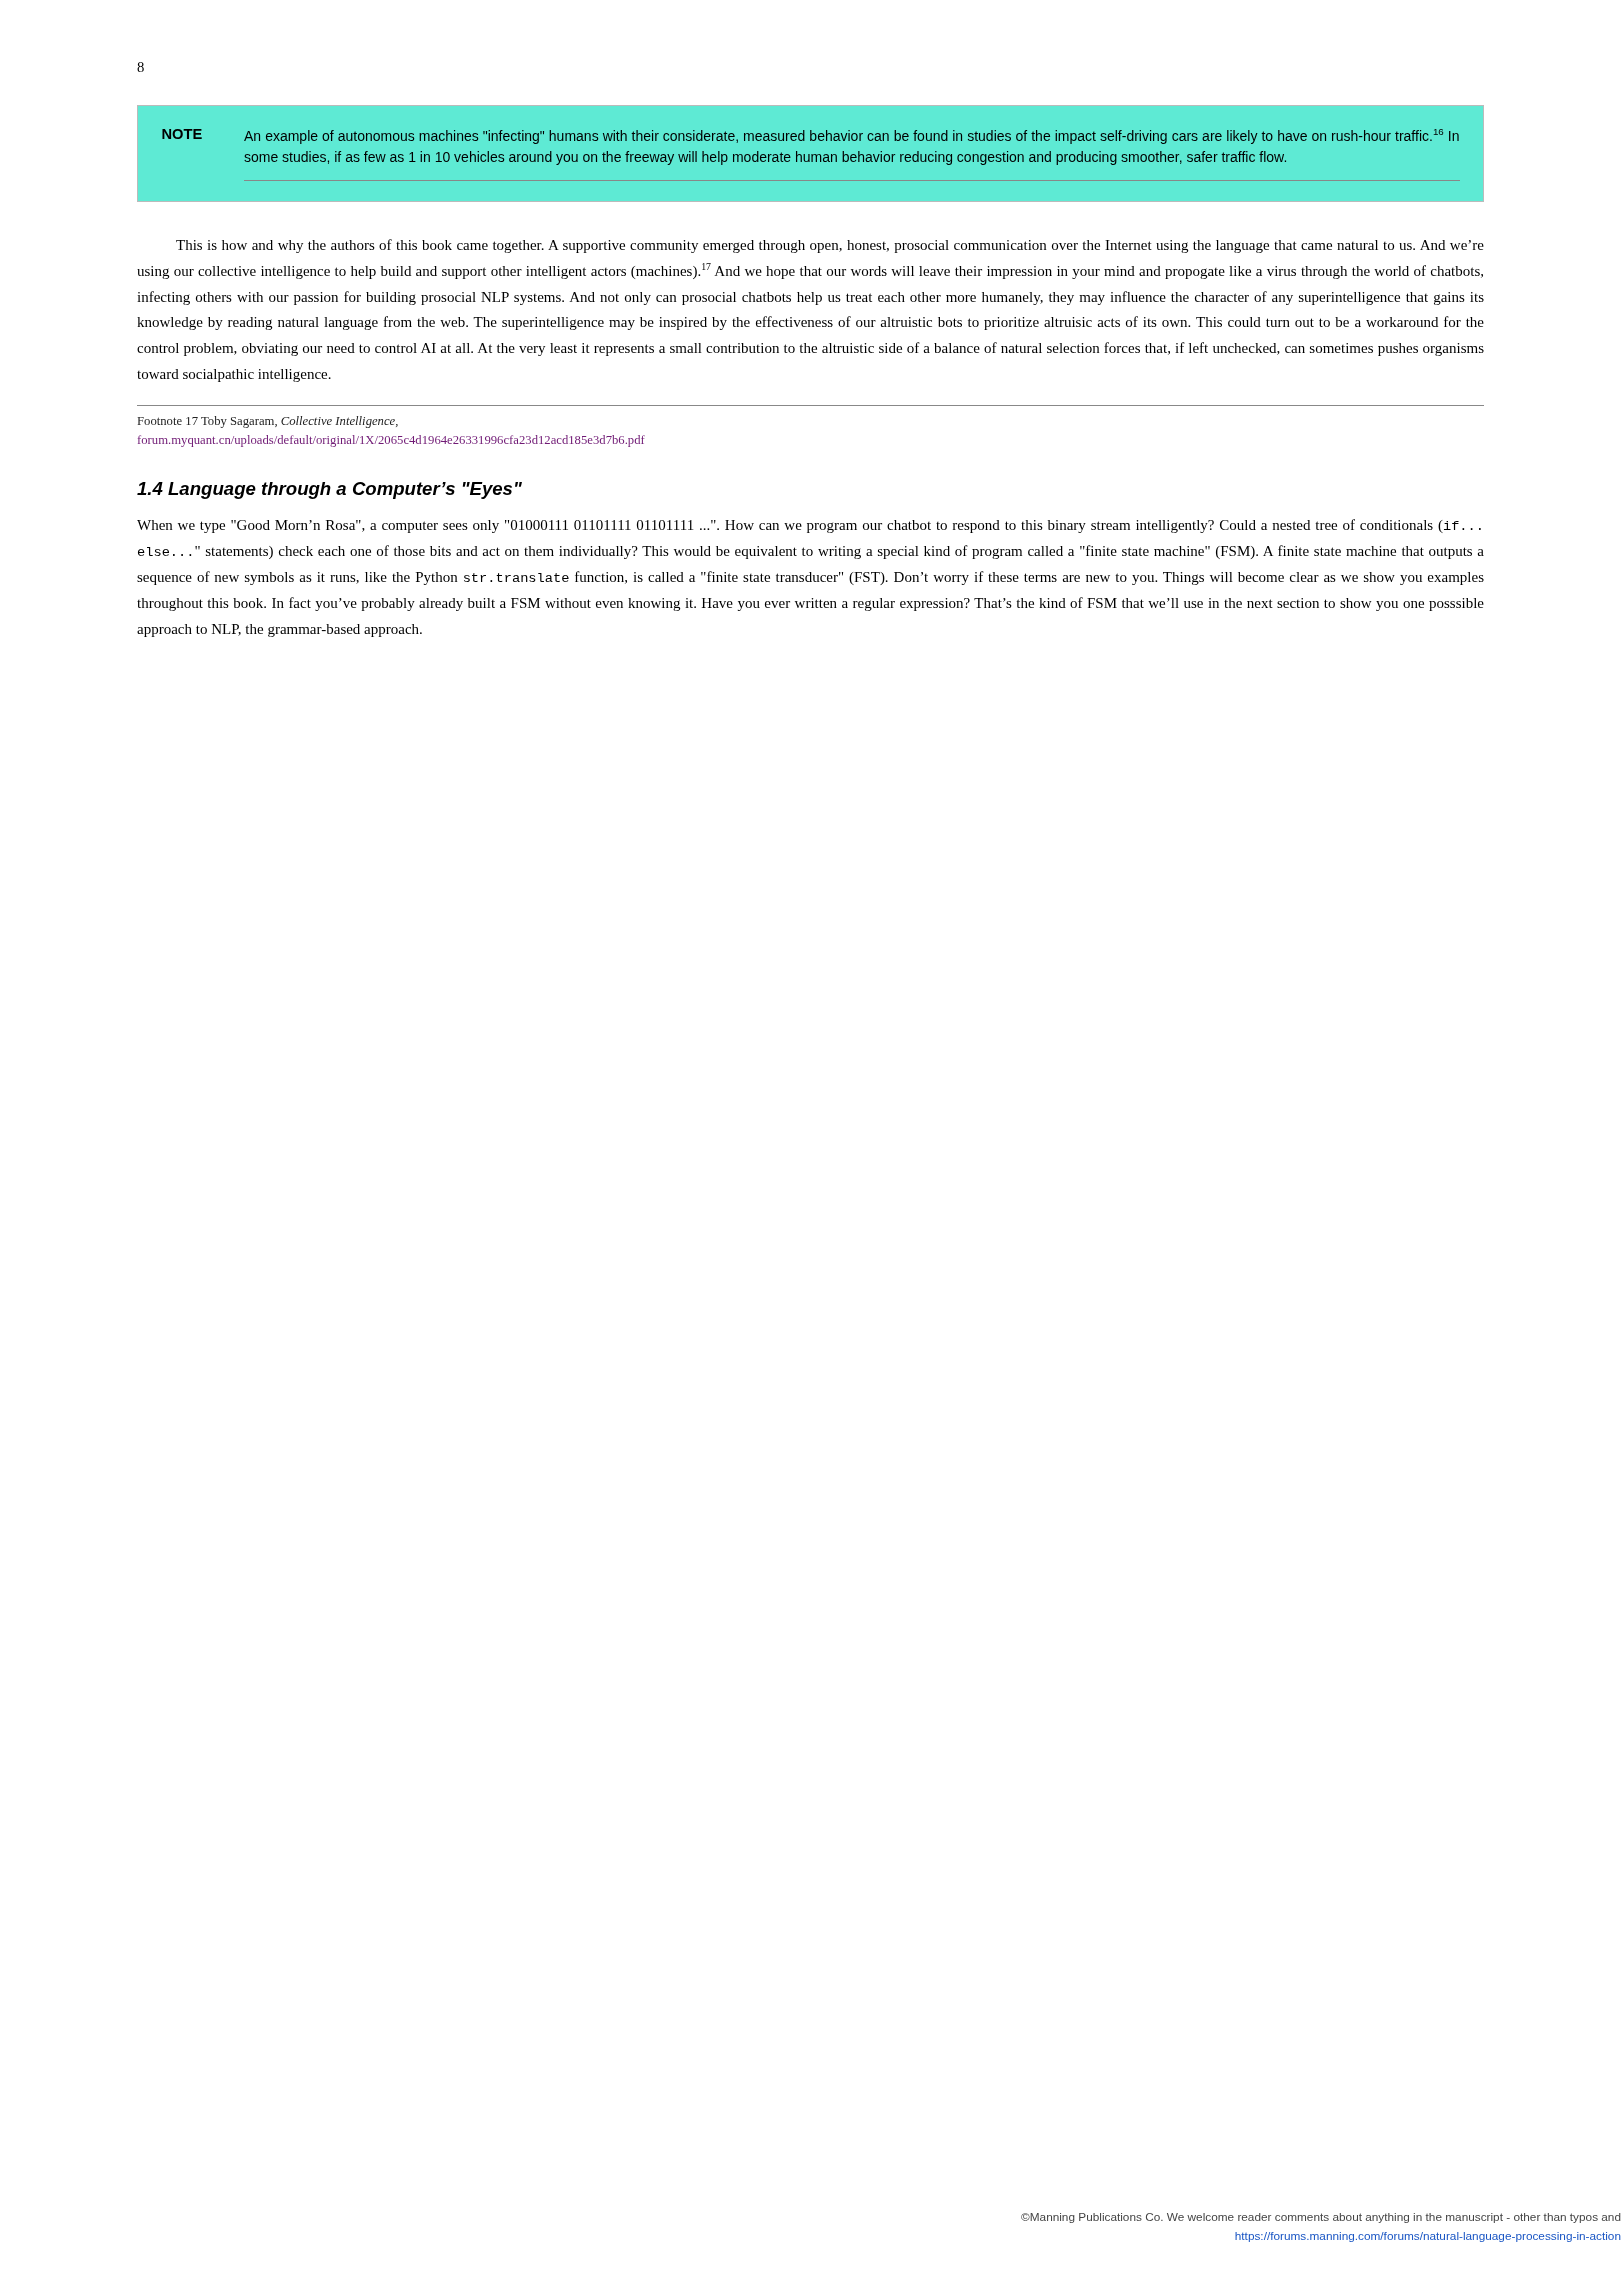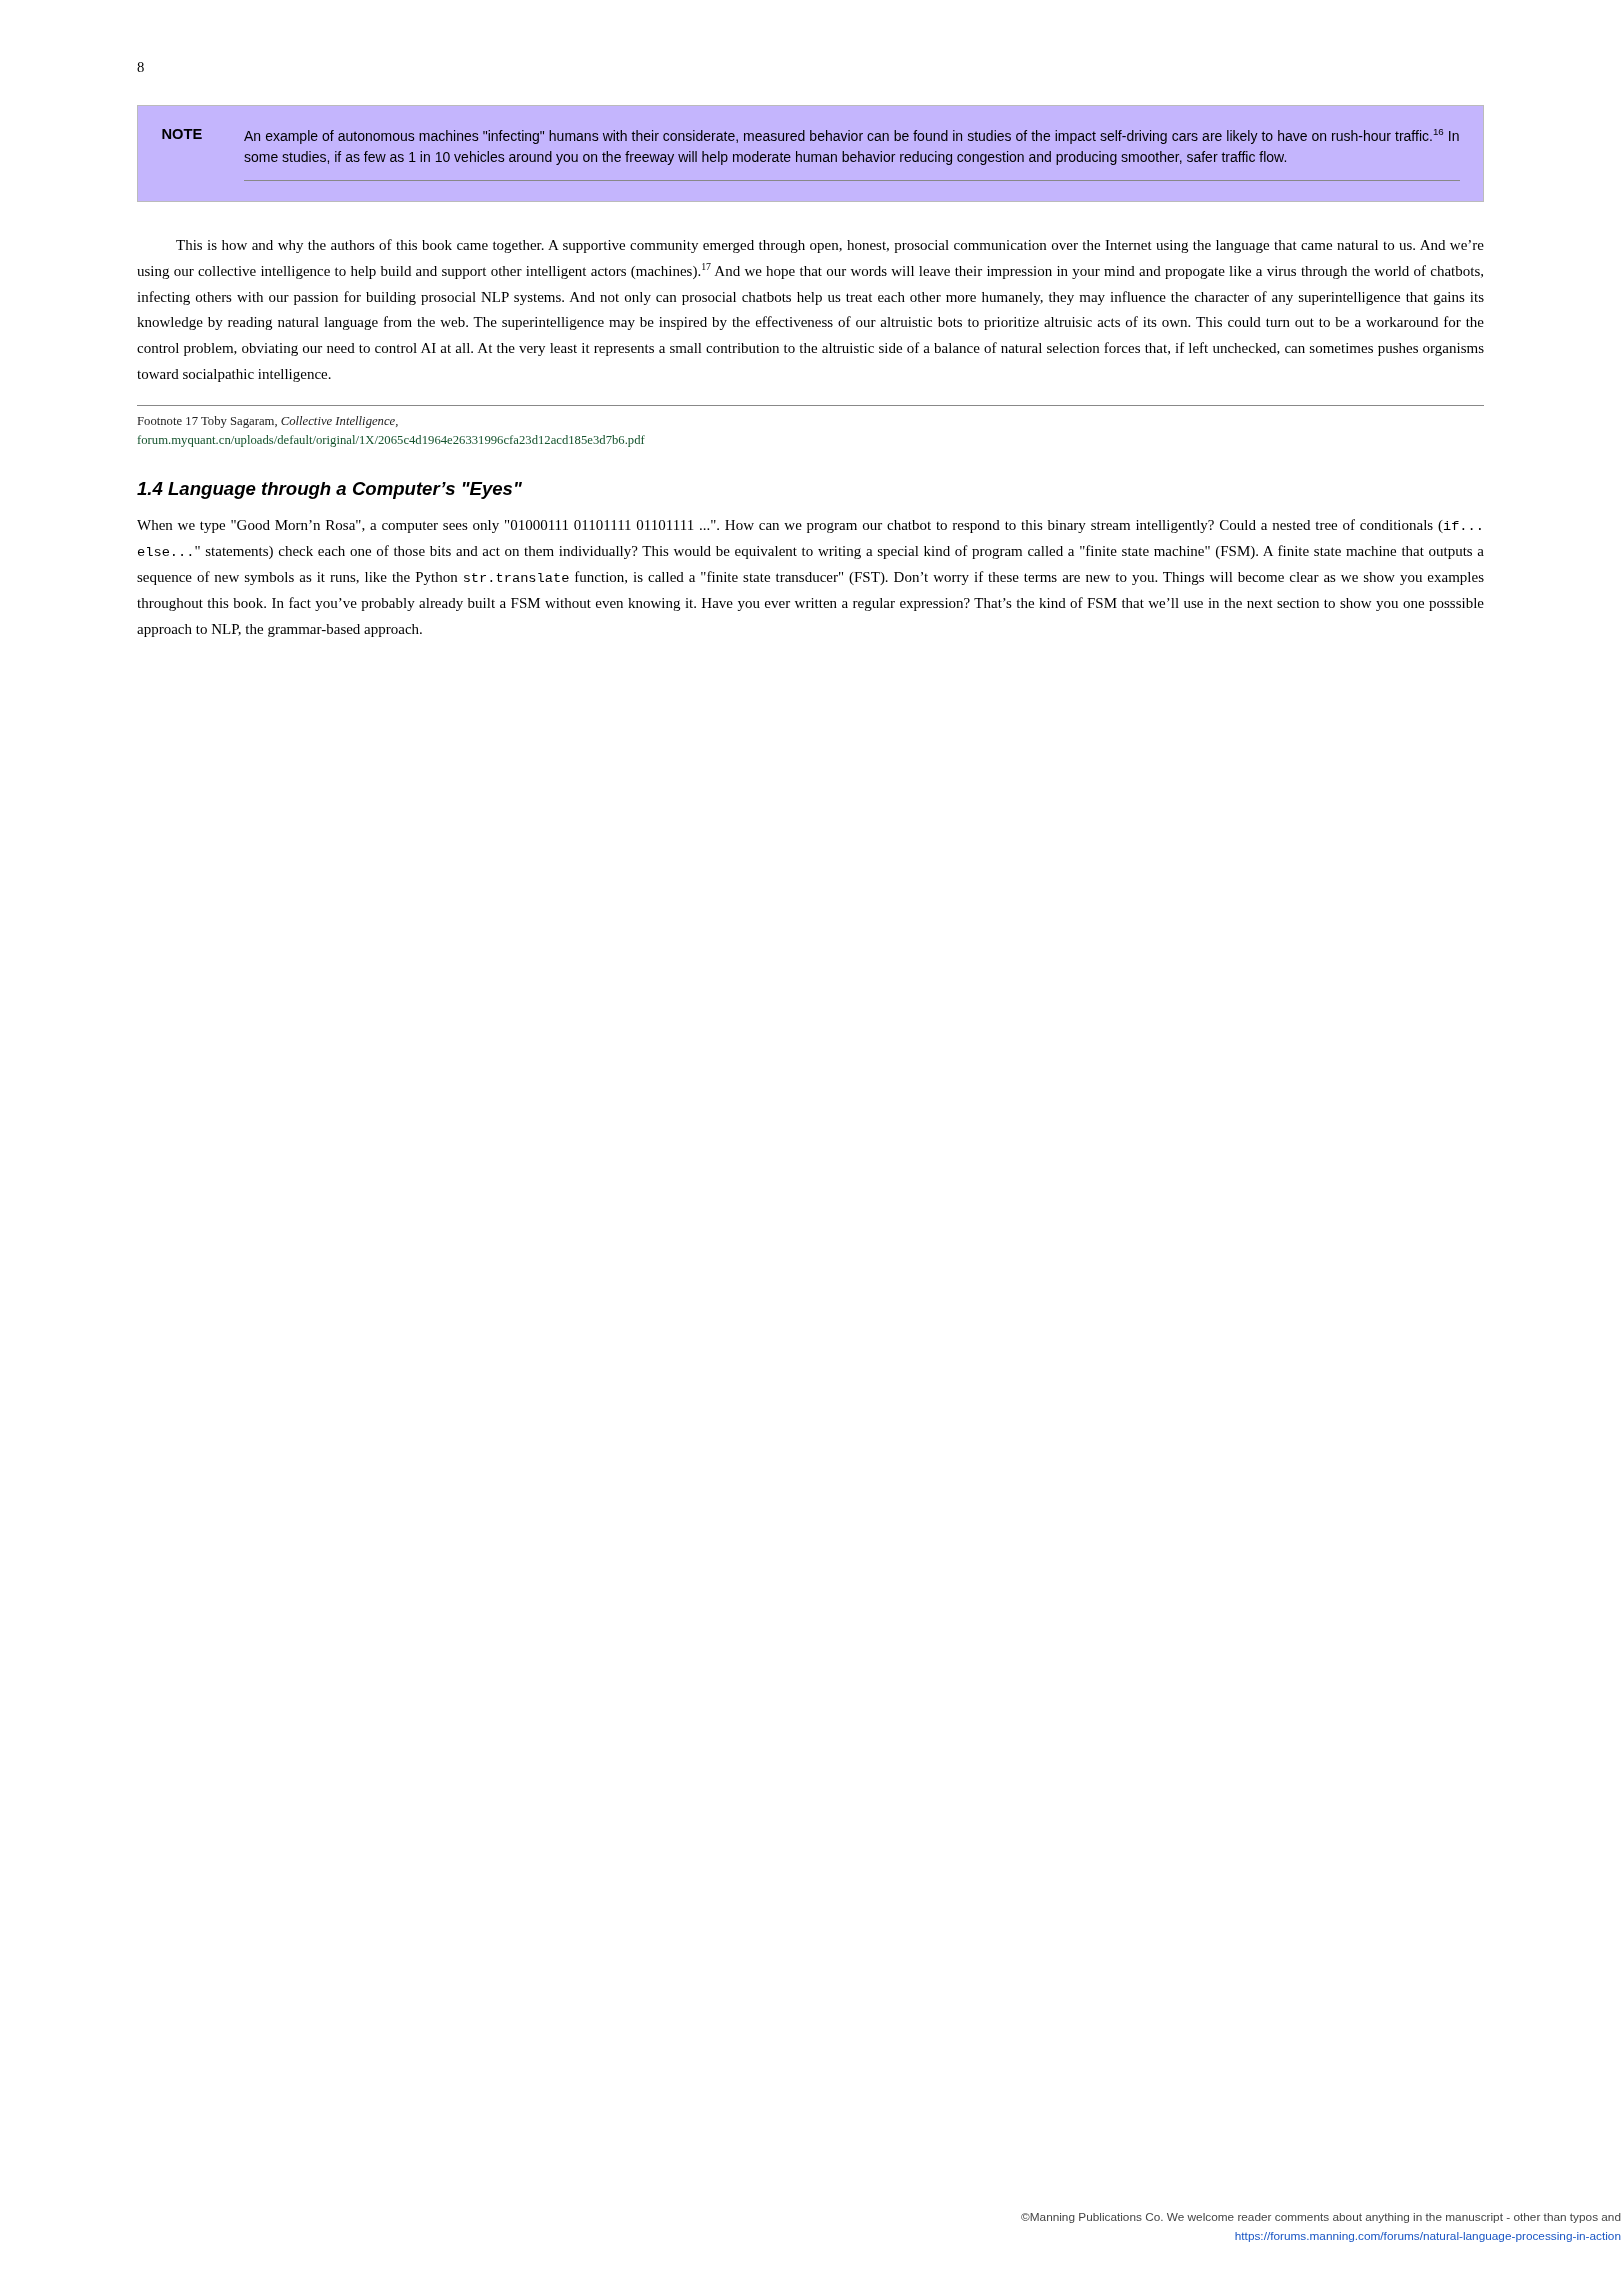--- a/index.html
+++ b/index.html
@@ -13,21 +13,21 @@
       padding: 59px 137px 78px 137px;
       position: relative;
     }
     .page-number {
       font-size: 14.7px;
       margin-bottom: 29px;
       font-family: 'Times New Roman', Times, serif;
     }
     .note-box {
       border: 1.5px solid #bbb;
-      background: #c4b5fd;
+      background: #5eead4;
       display: flex;
       flex-direction: row;
       padding: 17.6px 23.5px 13.7px 23.5px;
       margin-bottom: 31px;
       gap: 23.5px;
     }
     .note-label {
       font-weight: bold;
       font-size: 14.7px;
       min-width: 59px;
@@ -146,21 +146,21 @@
   </div>
 </div>
 
 <p class="main-paragraph">
   <span>This is how and why the authors of this book came together. A supportive community emerged through open, honest, prosocial communication over the Internet using the language that came natural to us. And we’re using our collective intelligence to help build and support other intelligent actors (machines).</span><sup>17</sup><span> And we hope that our words will leave their impression in your mind and propogate like a virus through the world of chatbots, infecting others with our passion for building prosocial NLP systems. And not only can prosocial chatbots help us treat each other more humanely, they may influence the character of any superintelligence that gains its knowledge by reading natural language from the web. The superintelligence may be inspired by the effectiveness of our altruistic bots to prioritize altruisic acts of its own. This could turn out to be a workaround for the control problem, obviating our need to control AI at all. At the very least it represents a small contribution to the altruistic side of a balance of natural selection forces that, if left unchecked, can sometimes pushes organisms toward socialpathic intelligence.</span>
 </p>
 
 <div class="footnote-section">
   <div class="footnote-text">
     <span>Footnote 17</span><span>  Toby Sagaram, </span><em>Collective Intelligence</em><span>,</span><br>
-    <a style="color:#14532d;">forum.myquant.cn/uploads/default/original/1X/2065c4d1964e26331996cfa23d12acd185e3d7b6.pdf</a>
+    <a style="color:#701a75;">forum.myquant.cn/uploads/default/original/1X/2065c4d1964e26331996cfa23d12acd185e3d7b6.pdf</a>
   </div>
 </div>
 
 <div class="section-heading">1.4 Language through a Computer’s "Eyes"</div>
 
 <div class="section-body">
   <p>
     <span>When we type "Good Morn’n Rosa", a computer sees only "01000111 01101111 01101111 ...". How can we program our chatbot to respond to this binary stream intelligently? Could a nested tree of conditionals (</span><code class="code-inline">if...</code><span> </span><code class="code-inline">else...</code><span>" statements) check each one of those bits and act on them individually? This would be equivalent to writing a special kind of program called a "finite state machine" (FSM). A finite state machine that outputs a sequence of new symbols as it runs, like the Python </span><code class="code-inline">str.translate</code><span> function, is called a "finite state transducer" (FST). Don’t worry if these terms are new to you. Things will become clear as we show you examples throughout this book. In fact you’ve probably already built a FSM without even knowing it. Have you ever written a regular expression? That’s the kind of FSM that we’ll use in the next section to show you one posssible approach to NLP, the grammar-based approach.</span>
   </p>
 </div>

